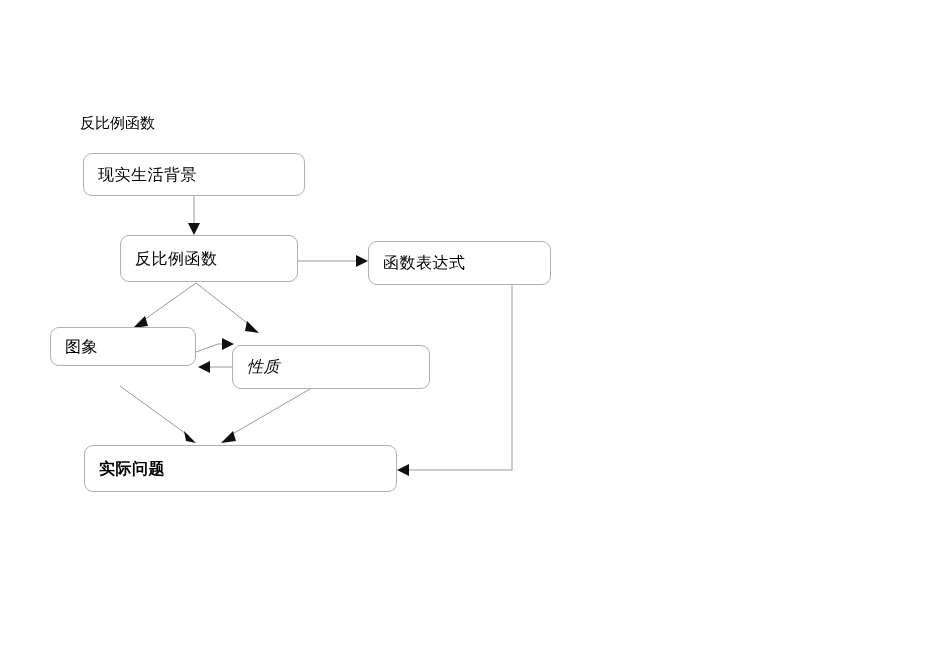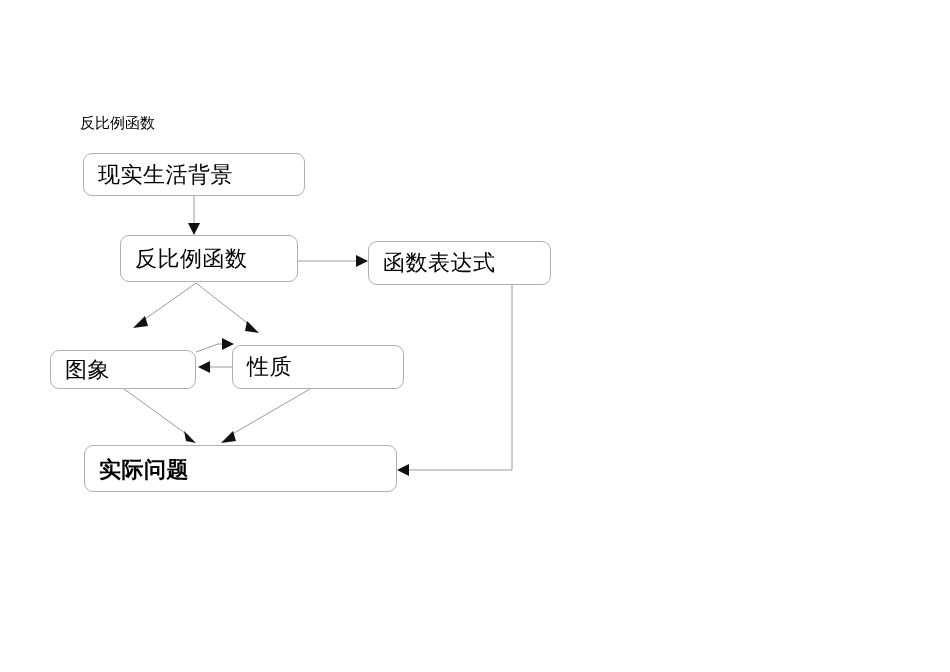--- a/index.html
+++ b/index.html
@@ -37,38 +37,38 @@
   }
 
   .node {
     position: absolute;
     box-sizing: border-box;
     border: 1px solid #b0b0b0;
     border-radius: 9px;
     background: #ffffff;
     display: flex;
     align-items: center;
-    font-size: 22px;
+    font-size: 16px;
     line-height: 1;
     color: #000000;
     padding-left: 14px;
     font-family: "DejaVu Serif", "Liberation Serif", serif;
     letter-spacing: 0.5px;
   }
 
   .node-label {
     white-space: nowrap;
   }
 
   
   #node-background { left: 83px;  top: 153px; width: 222px; height: 43px; }
   #node-inverse    { left: 120px; top: 235px; width: 178px; height: 47px; }
   #node-expression { left: 368px; top: 241px; width: 183px; height: 44px; text-align: center; }
-  #node-graph      { left: 50px;  top: 350px; width: 146px; height: 39px; }
-  #node-property   { left: 232px; top: 345px; width: 172px; height: 44px; }
+  #node-graph      { left: 50px;  top: 327px; width: 146px; height: 39px; }
+  #node-property   { left: 232px; top: 345px; width: 198px; height: 44px; font-style: italic; }
   #node-problem    { left: 84px;  top: 445px; width: 313px; height: 47px; font-weight: bold; }
 
   svg.edges {
     position: absolute;
     left: 0;
     top: 0;
     width: 950px;
     height: 672px;
     pointer-events: none;
   }

